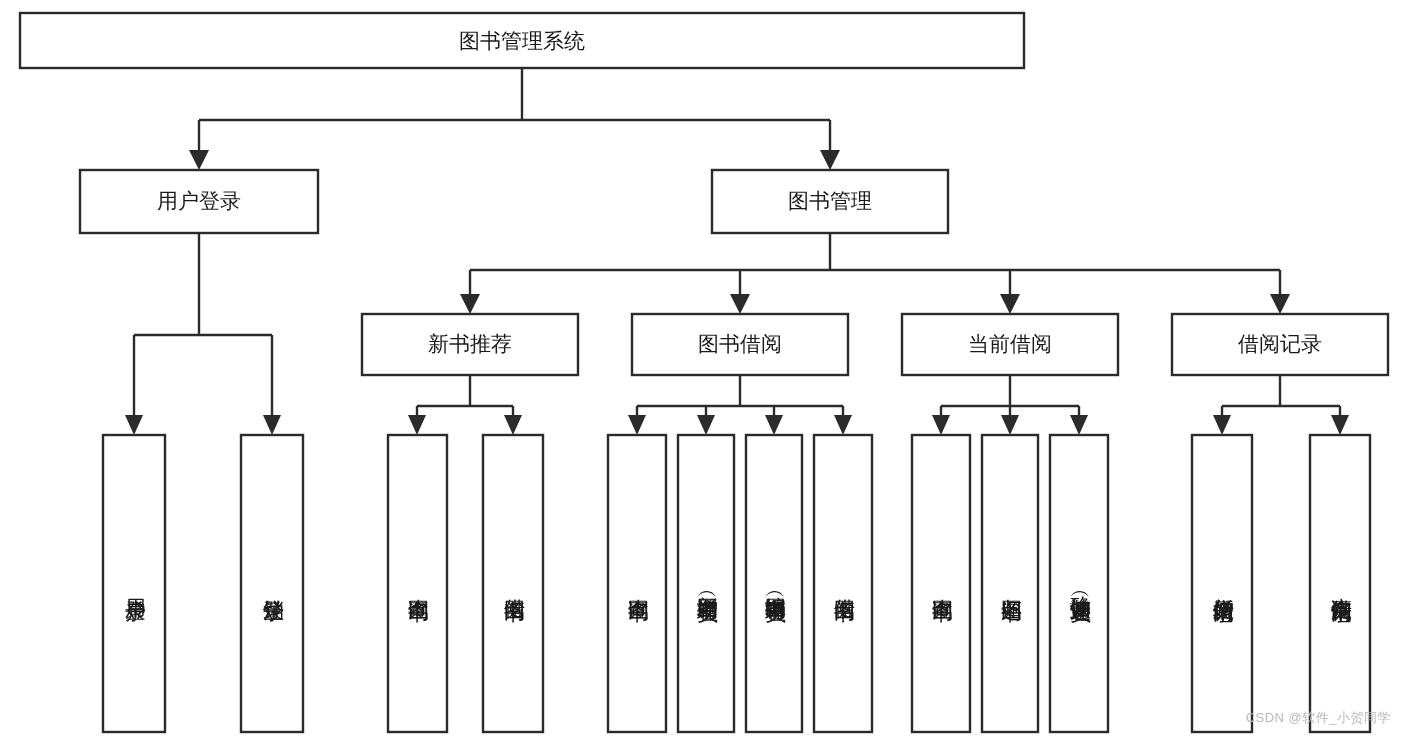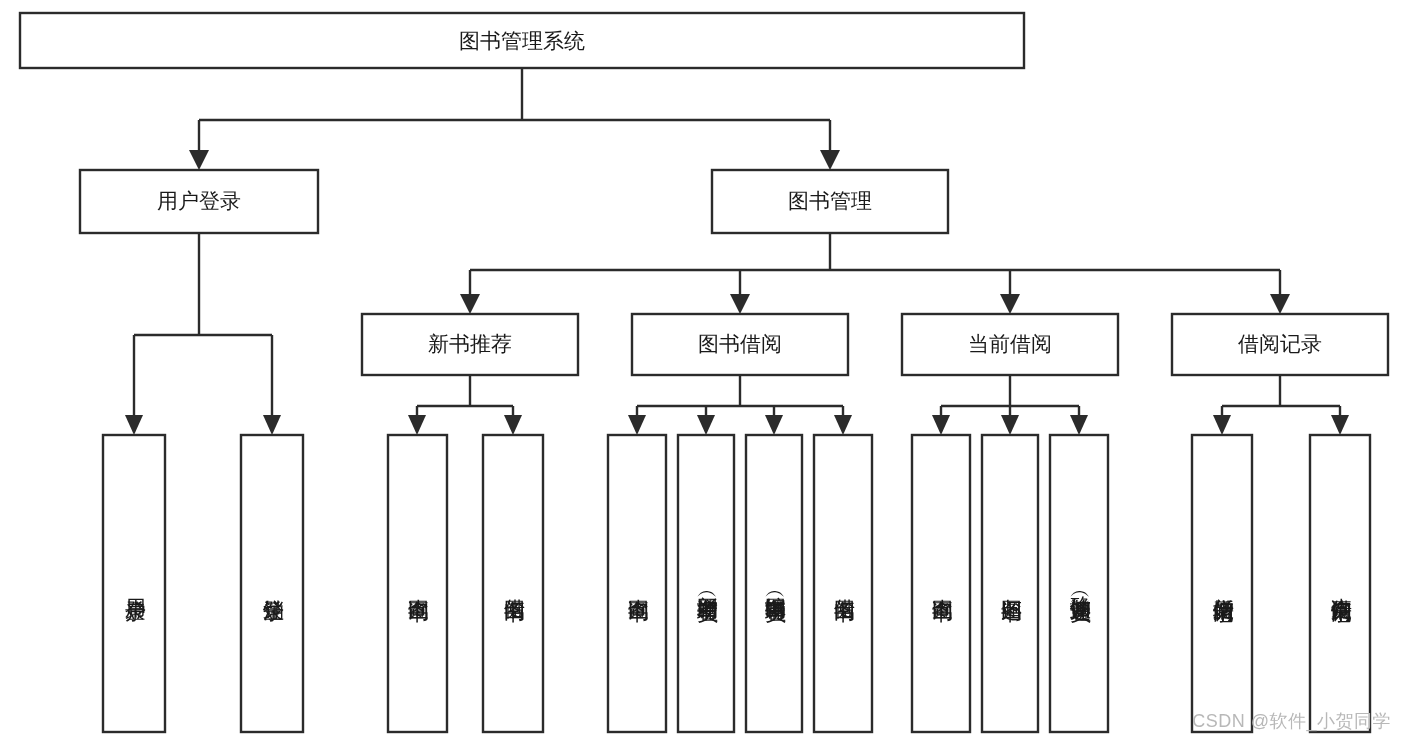--- a/index.html
+++ b/index.html
@@ -54,23 +54,23 @@
     fill: none;
     stroke-linecap: butt;
   }
   .arrow-head {
     fill: #2b2b2b;
     stroke: none;
   }
   .watermark {
     position: absolute;
     right: 14px;
-    bottom: 14px;
-    font-family: "Liberation Sans", "DejaVu Sans", sans-serif;
-    font-size: 18px;
+    bottom: 20px;
+    font-family: "Liberation Sans", "DejaVu Sans", sans-serif;
+    font-size: 13px;
     color: #b8b8b8;
     letter-spacing: 0.5px;
     white-space: nowrap;
     user-select: none;
   }
 </style>
 </head>
 <body>
 
 <div id="diagram-root">

